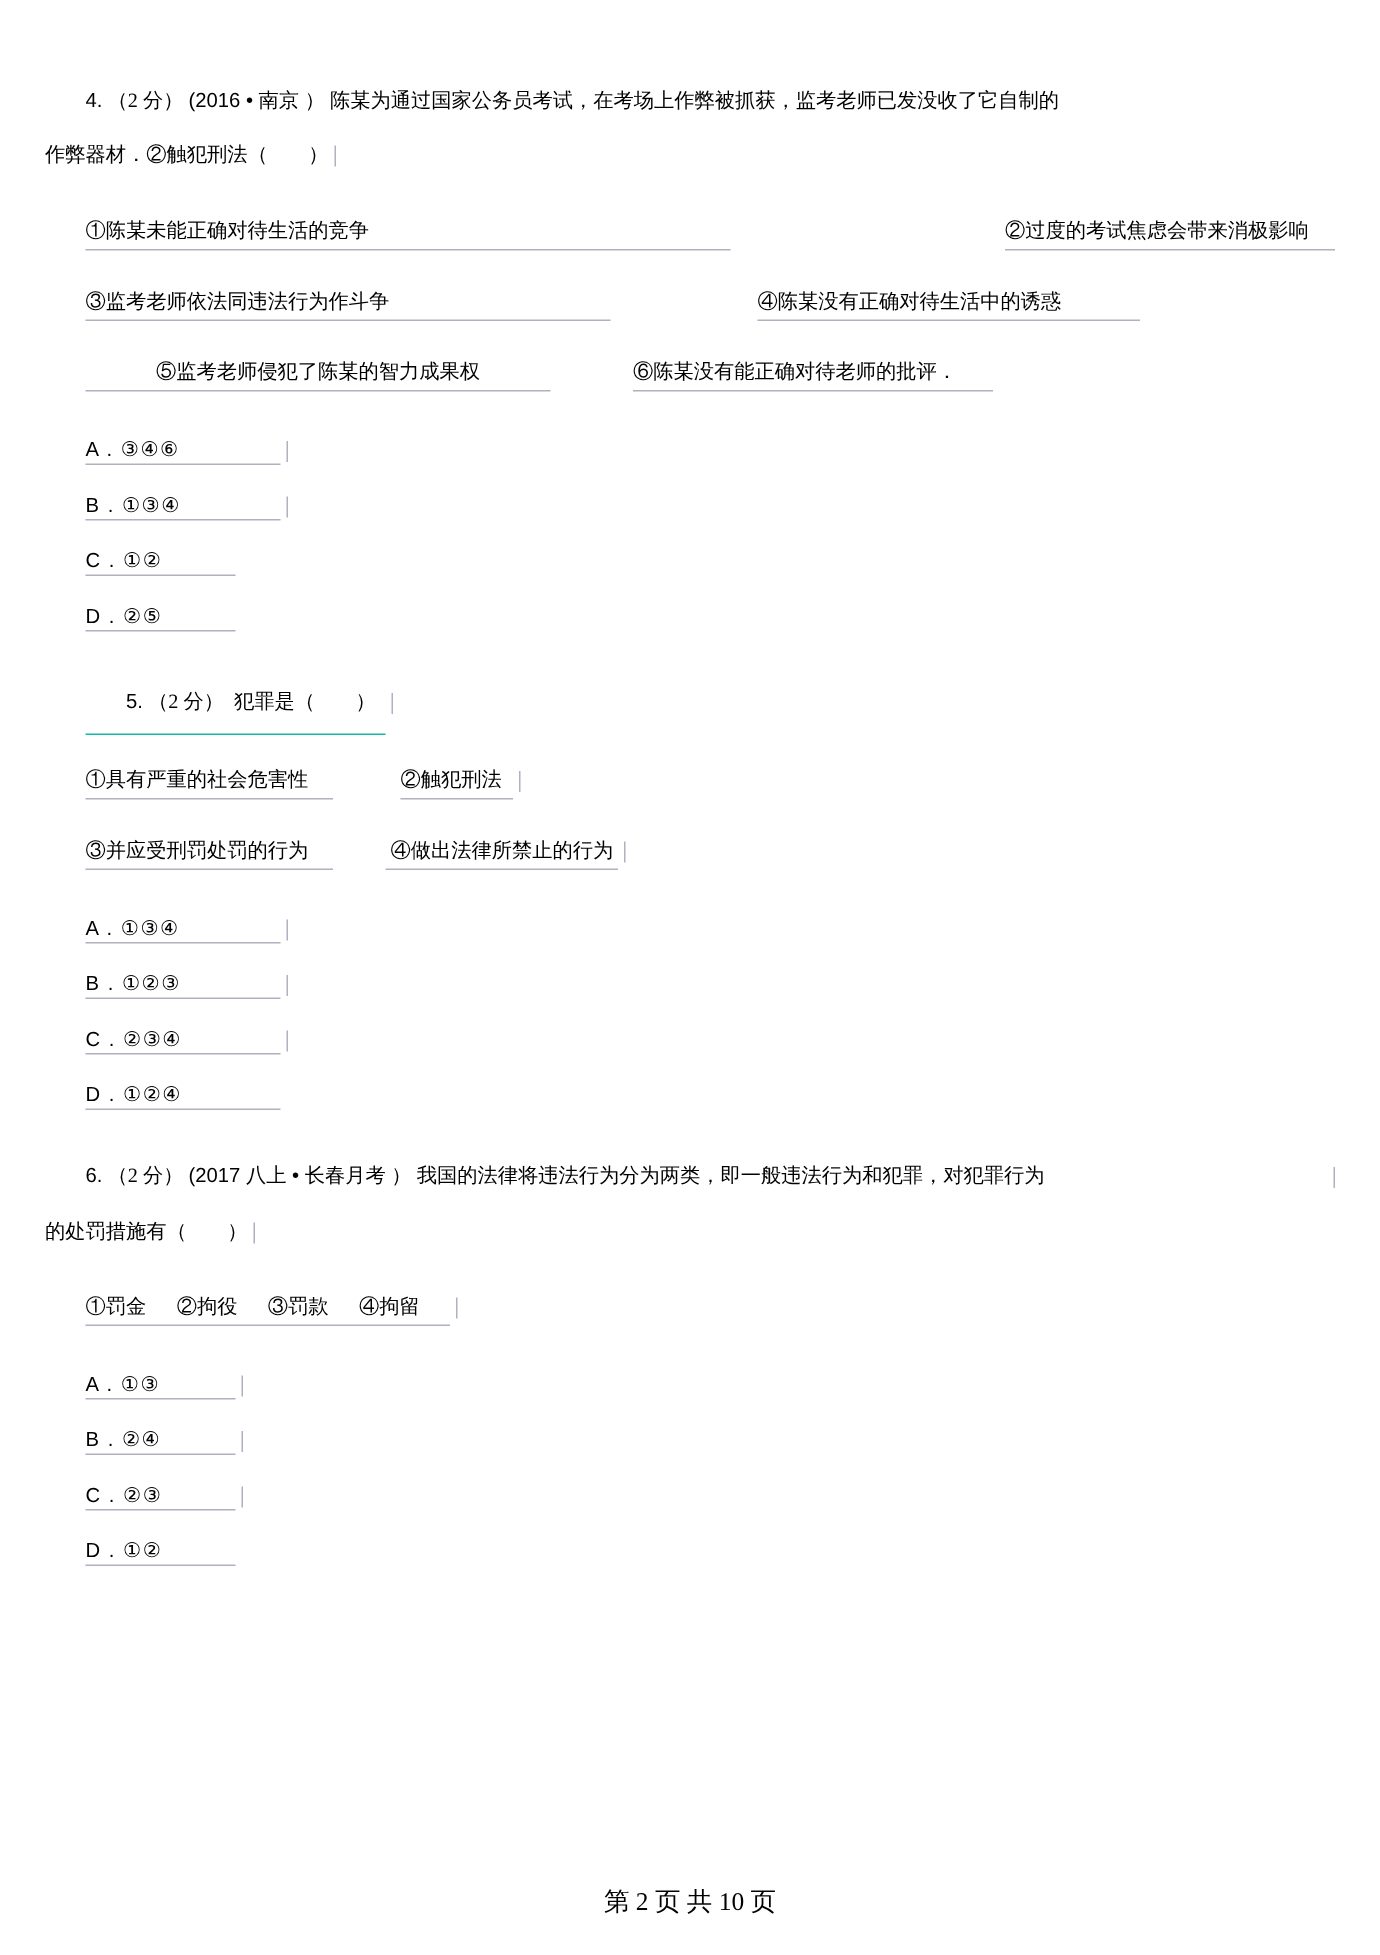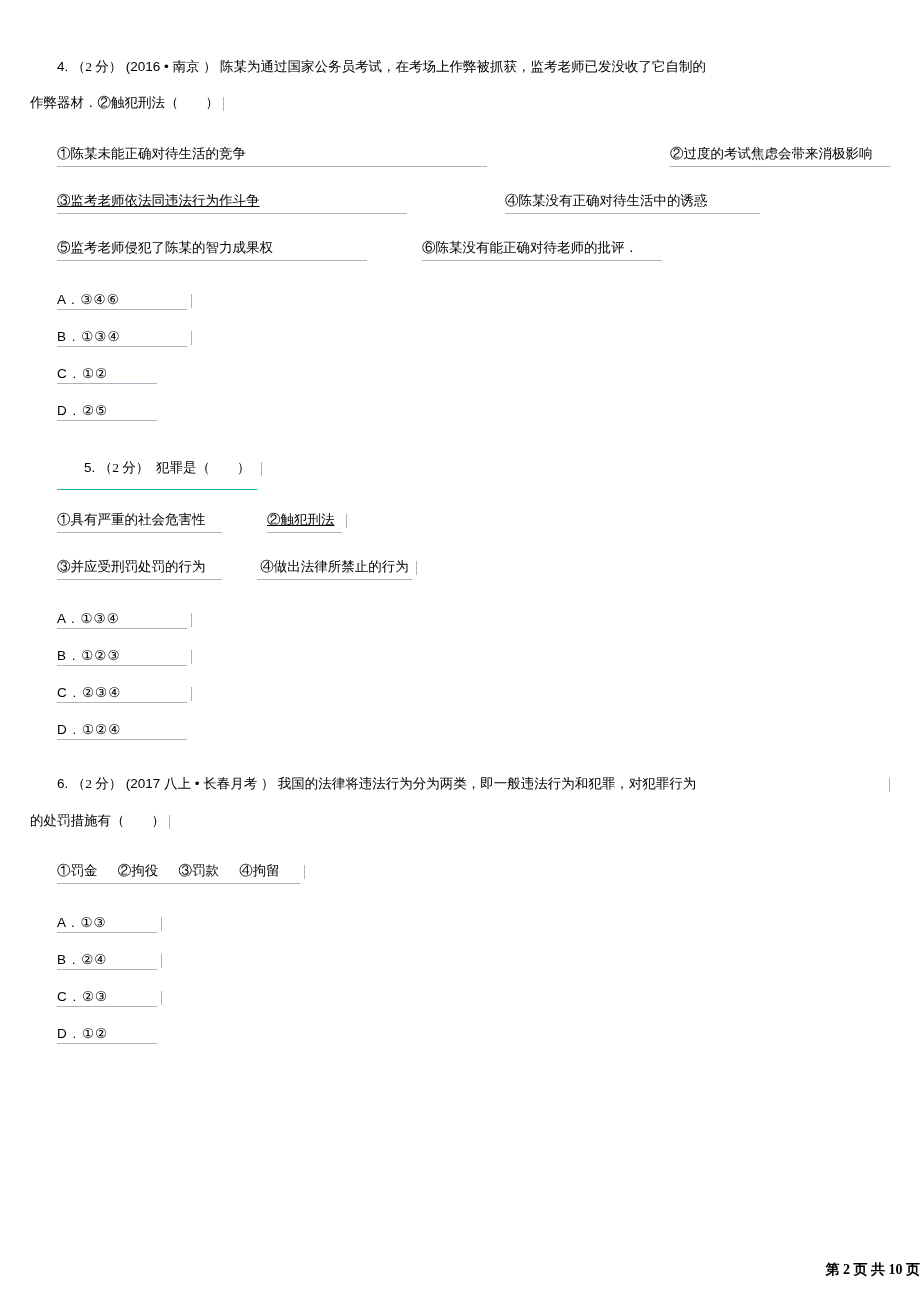--- a/index.html
+++ b/index.html
@@ -50,23 +50,22 @@
       height: 14px;
       background: #b0b0c0;
       vertical-align: middle;
       margin-left: 4px;
     }
     .footer {
       position: absolute;
       bottom: 24px;
       left: 0;
       width: 100%;
-      text-align: right;
-      font-size: 14px;
-      font-weight: bold;
+      text-align: center;
+      font-size: 17px;
     }
     .num { font-family: Arial, sans-serif; }
     .source { font-family: Arial, sans-serif; }
     .spacer-sm { height: 12px; }
     .spacer-md { height: 16px; }
     .row-flex { display: flex; margin-left: 2em; margin-bottom: 10px; }
     .stmt-box { padding: 3px 0 3px 0; }
     .obox { border-bottom: 1px solid #b0b0c0; }
   </style>
 </head>
@@ -88,28 +87,28 @@
     <div class="spacer-md"></div>
 
     <div class="row-flex">
       <div class="stmt-box obox" style="width:430px;">①陈某未能正确对待生活的竞争</div>
       <div class="stmt-box obox" style="margin-left:auto;width:220px;">②过度的考试焦虑会带来消极影响</div>
     </div>
 
     <div class="spacer-sm"></div>
 
     <div class="row-flex">
-      <div class="stmt-box obox" style="width:350px;text-decoration:underline;">③监考老师依法同违法行为作斗争</div>
+      <div class="stmt-box obox" style="width:350px;">③监考老师依法同违法行为作斗争</div>
       <div class="stmt-box obox" style="margin-left:98px;width:255px;">④陈某没有正确对待生活中的诱惑</div>
     </div>
 
     <div class="spacer-sm"></div>
 
     <div class="row-flex">
-      <div class="stmt-box obox" style="width:310px;">⑤监考老师侵犯了陈某的智力成果权</div>
+      <div class="stmt-box obox" style="width:310px;text-align:center;">⑤监考老师侵犯了陈某的智力成果权</div>
       <div class="stmt-box obox" style="margin-left:55px;width:240px;">⑥陈某没有能正确对待老师的批评．</div>
     </div>
 
     <div class="spacer-md"></div>
 
     <div class="opt-block wider opt-letter">A . ③④⑥</div><span class="vsep"></span><br>
     <div class="opt-block wider opt-letter">B . ①③④</div><span class="vsep"></span><br>
     <div class="opt-block narrow opt-letter">C . ①②</div><br>
     <div class="opt-block narrow opt-letter">D . ②⑤</div><br>
   </div>
@@ -123,21 +122,21 @@
         <span>（2 分）</span>&nbsp;
         <span>犯罪是（　　）</span>
       </span><span class="vsep"></span>
     </p>
 
     <div class="spacer-md"></div>
 
     <div class="row-flex">
       <div class="stmt-box obox" style="width:165px;">①具有严重的社会危害性</div>
       <div style="width:45px;"></div>
-      <div class="stmt-box obox" style="width:75px;text-decoration:underline;">②触犯刑法</div>
+      <div class="stmt-box obox" style="width:75px;">②触犯刑法</div>
       <span class="vsep" style="margin-top:6px;"></span>
     </div>
 
     <div class="spacer-sm"></div>
 
     <div class="row-flex">
       <div class="stmt-box obox" style="width:165px;">③并应受刑罚处罚的行为</div>
       <div style="width:35px;"></div>
       <div class="stmt-box obox" style="width:155px;text-align:center;">④做出法律所禁止的行为</div>
       <span class="vsep" style="margin-top:6px;"></span>

